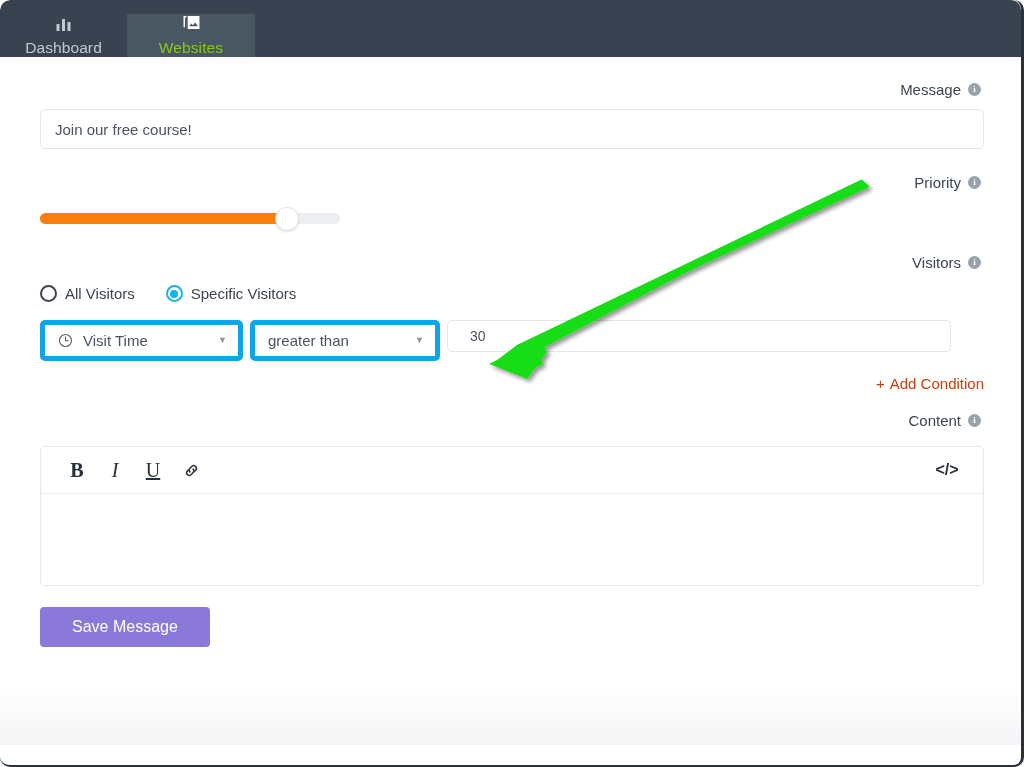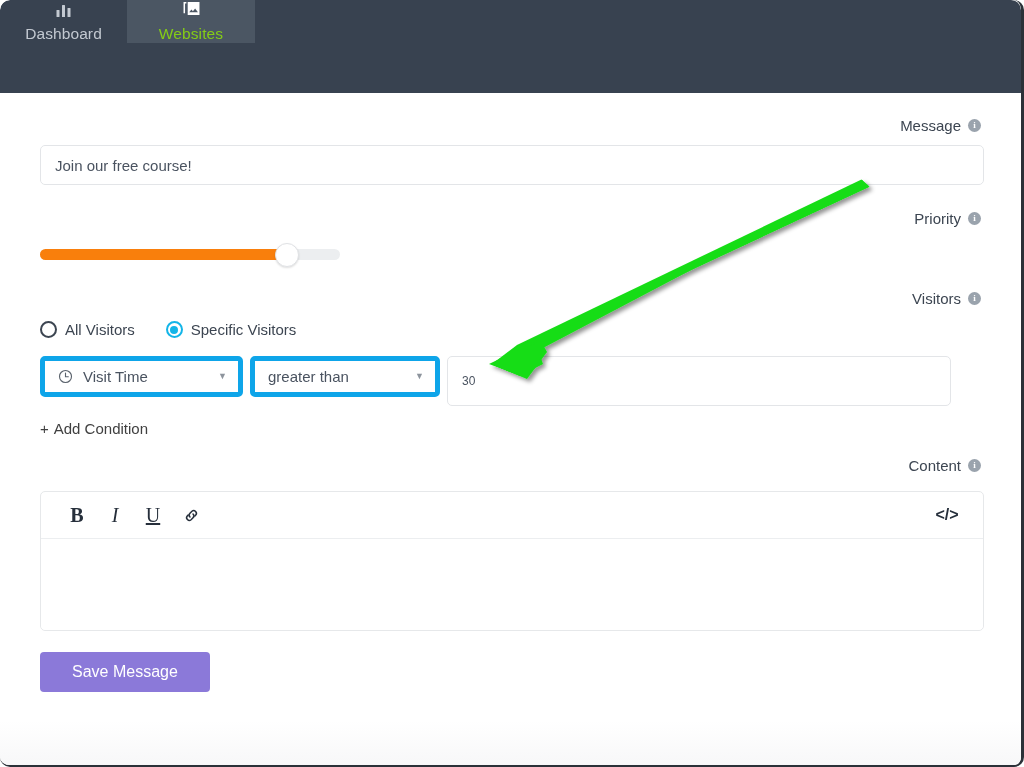--- a/index.html
+++ b/index.html
@@ -23,24 +23,24 @@
     box-sizing: border-box;
     background: #ffffff;
     border-radius: 10px;
     overflow: hidden;
     border-right: 3px solid #2b3138;
     border-bottom: 2px solid #2b3138;
   }
 
   
   #topnav {
-    height: 93px;
+    height: 57px;
     background: #384250;
     display: flex;
-    align-items: flex-start;
+    align-items: flex-end;
     border-top-left-radius: 10px;
     border-top-right-radius: 10px;
     position: relative;
     z-index: 3;
   }
   .nav-tab {
     width: 127px;
     display: flex;
     flex-direction: column;
     align-items: center;
@@ -231,36 +231,36 @@
   .caret {
     color: #8d949d;
     font-size: 9px;
     margin-left: 8px;
     line-height: 1;
   }
   .clock-ico { margin-right: 10px; display:inline-flex; }
   #value-input {
     box-sizing: border-box;
     width: 504px;
-    height: 50px;
+    height: 32px;
     border: 1px solid #e3e5e8;
     border-radius: 5px;
-    padding: 0 14px;
-    font-size: 12px;
+    padding: 0 22px;
+    font-size: 14px;
     color: #4a5360;
     font-family: "Liberation Sans", sans-serif;
     outline: none;
   }
 
   #add-condition {
     margin-top: 14px;
-    text-align: left;
+    text-align: right;
     width: 944px;
     font-size: 15px;
-    color: #404040;
+    color: #c2410c;
     cursor: pointer;
     user-select: none;
   }
   #add-condition .plus { margin-right: 5px; }
 
   
   #editor {
     margin-top: 17px;
     width: 944px;
     box-sizing: border-box;

